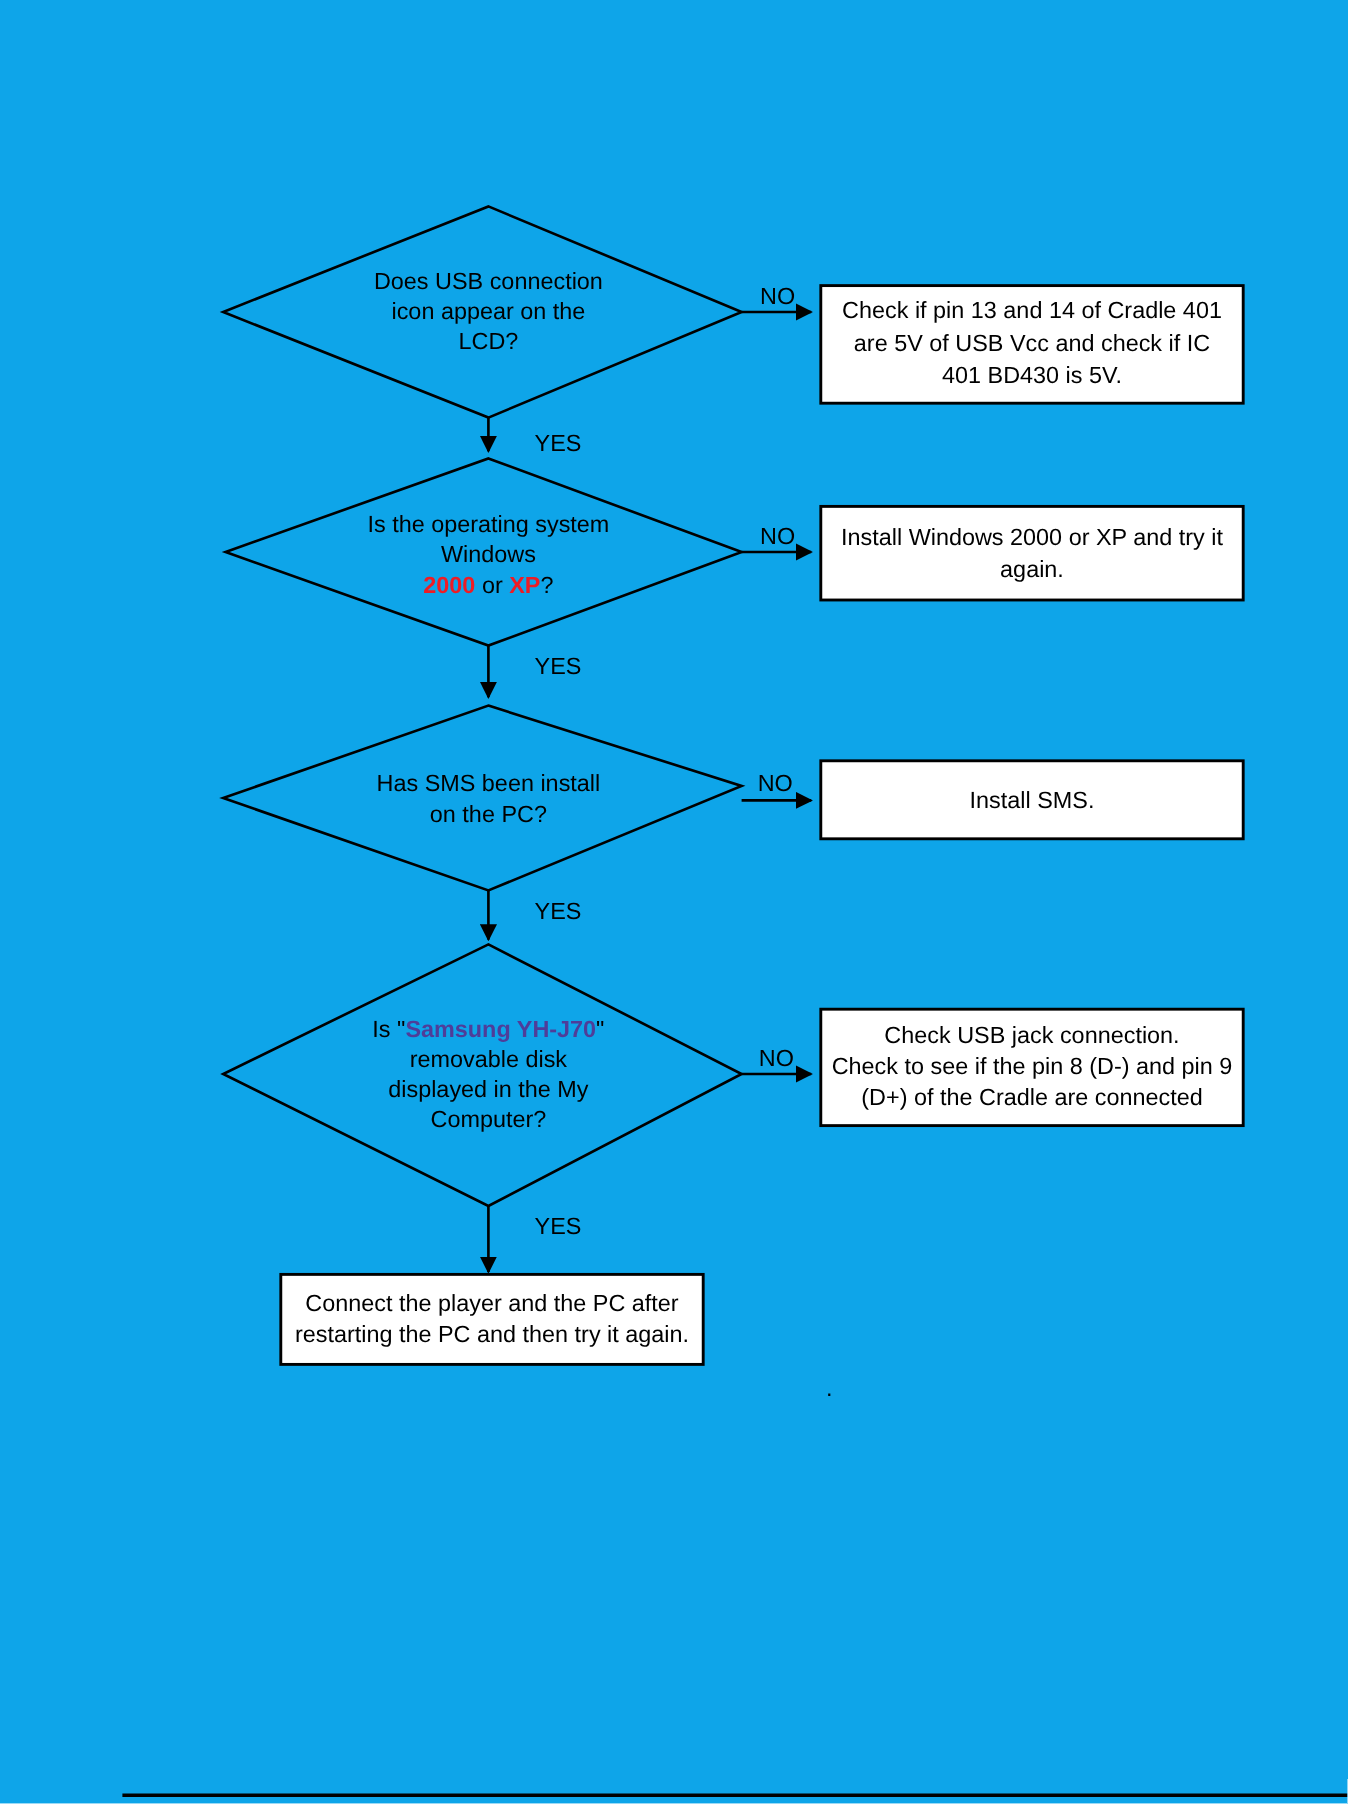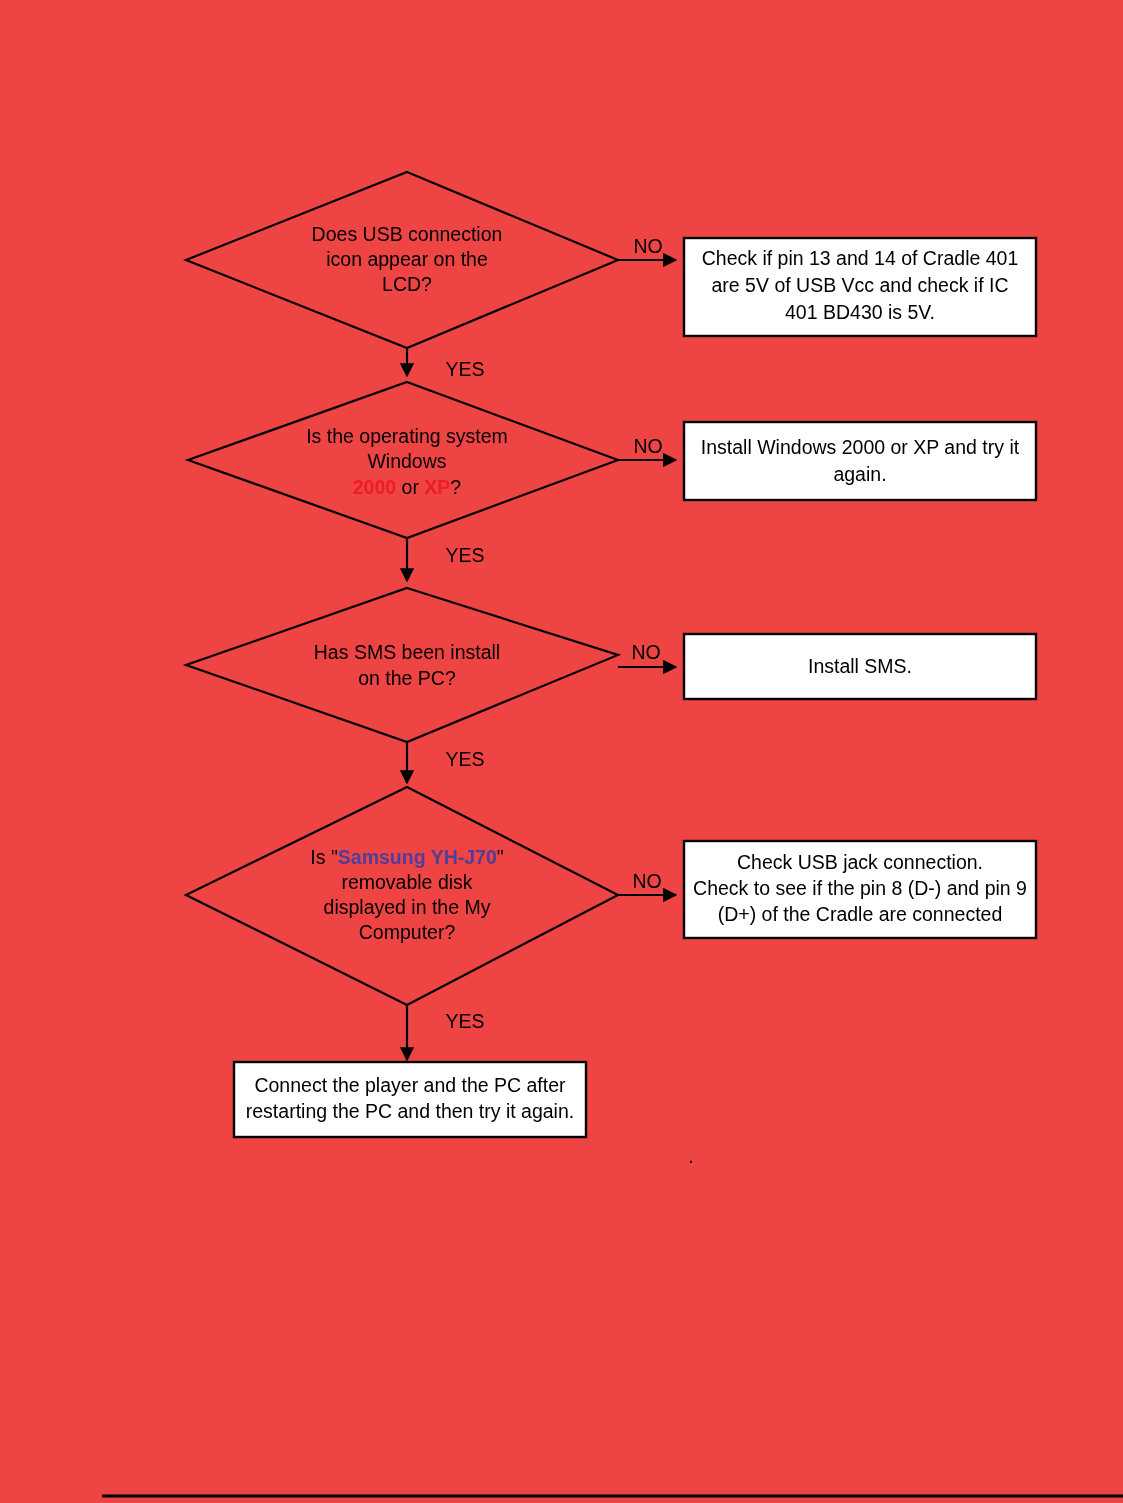--- a/index.html
+++ b/index.html
@@ -7,21 +7,21 @@
     padding: 0;
     background: #ffffff;
   }
   body {
     font-family: "Liberation Sans", sans-serif;
   }
   #page {
     position: relative;
     width: 1123px;
     height: 1503px;
-    background: #ef4444;
+    background: #0ea5e9;
     overflow: hidden;
   }
   #flow {
     position: absolute;
     left: 0;
     top: 0;
     width: 1123px;
     height: 1503px;
   }
   .shape-stroke {

